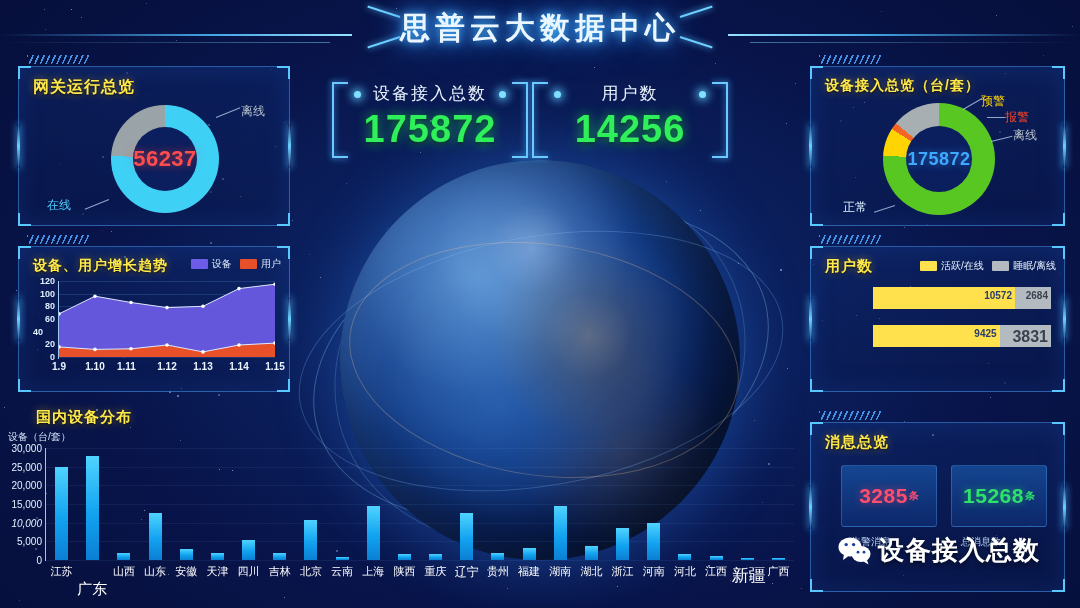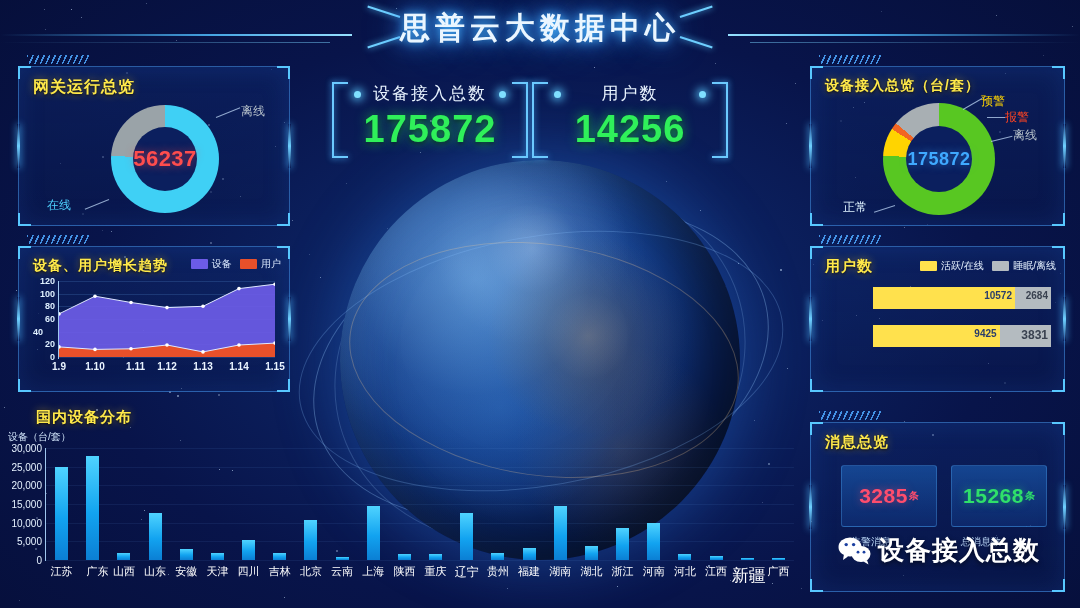--- a/index.html
+++ b/index.html
@@ -436,21 +436,21 @@
       <div class="axis-lbl" style="left: 0; top: 79.7px; width: 24px; text-align: right; color: rgb(223, 240, 255); font-weight: 700;">40</div>
       <div class="axis-lbl" style="left: 12px; top: 67px; width: 24px; text-align: right; color: rgb(223, 240, 255); font-weight: 700;">60</div>
       <div class="axis-lbl" style="left: 12px; top: 54.3px; width: 24px; text-align: right; color: rgb(223, 240, 255); font-weight: 700;">80</div>
       <div class="axis-lbl" style="left: 12px; top: 41.7px; width: 24px; text-align: right; color: rgb(223, 240, 255); font-weight: 700;">100</div>
       <div class="axis-lbl" style="left: 12px; top: 29px; width: 24px; text-align: right; color: rgb(223, 240, 255); font-weight: 700;">120</div>
       <div style="position: absolute; left: 39px; top: 34px; width: 1px; height: 78px; background: rgb(159, 198, 238);"></div>
     </div>
   <div id="trend-xticks">
       <div class="axis-lbl" style="left: 26px; top: 114px; width: 28px; text-align: center; color: rgb(234, 244, 255); font-weight: 700; font-size: 10px;">1.9</div>
       <div class="axis-lbl" style="left: 62px; top: 114px; width: 28px; text-align: center; color: rgb(234, 244, 255); font-weight: 700; font-size: 10px;">1.10</div>
-      <div class="axis-lbl" style="left: 98px; top: 114px; width: 28px; text-align: right; color: rgb(234, 244, 255); font-weight: 700; font-size: 10px;">1.11</div>
+      <div class="axis-lbl" style="left: 98px; top: 114px; width: 28px; text-align: left; color: rgb(234, 244, 255); font-weight: 700; font-size: 10px;">1.11</div>
       <div class="axis-lbl" style="left: 134px; top: 114px; width: 28px; text-align: center; color: rgb(234, 244, 255); font-weight: 700; font-size: 10px;">1.12</div>
       <div class="axis-lbl" style="left: 170px; top: 114px; width: 28px; text-align: center; color: rgb(234, 244, 255); font-weight: 700; font-size: 10px;">1.13</div>
       <div class="axis-lbl" style="left: 206px; top: 114px; width: 28px; text-align: center; color: rgb(234, 244, 255); font-weight: 700; font-size: 10px;">1.14</div>
       <div class="axis-lbl" style="left: 242px; top: 114px; width: 28px; text-align: center; color: rgb(234, 244, 255); font-weight: 700; font-size: 10px;">1.15</div>
     </div>
 </div>
 
 <div class="panel" style="left:0px; top:404px; width:800px; height:204px; border:none; background:none; box-shadow:none;">
   <div class="ptitle" style="left:36px; top:4px; font-size:15px;">国内设备分布</div>
   <div class="axis-lbl" style="left:8px; top:26px; font-size:10px; color:#cfe2f8;">设备（台/套）</div>
@@ -483,30 +483,30 @@
       <div class="bar" title="浙江: 8500" style="left: 570.1px; top: 80.3px; width: 13px; height: 31.7px;"></div>
       <div class="bar" title="河南: 9800" style="left: 601.3px; top: 75.4px; width: 13px; height: 36.6px;"></div>
       <div class="bar" title="河北: 1500" style="left: 632.4px; top: 106.4px; width: 13px; height: 5.6px;"></div>
       <div class="bar" title="江西: 1000" style="left: 663.6px; top: 108.3px; width: 13px; height: 3.7px;"></div>
       <div class="bar" title="新疆: 500" style="left: 694.8px; top: 110px; width: 13px; height: 2px;"></div>
       <div class="bar" title="广西: 400" style="left: 725.9px; top: 110px; width: 13px; height: 2px;"></div>
     </div>
   <div id="dist-yticks">
       <div class="axis-lbl" style="left: 0px; top: 151px; width: 42px; text-align: right; color: rgb(230, 242, 255); font-size: 10px;">0</div>
       <div class="axis-lbl" style="left: 0px; top: 132.3px; width: 42px; text-align: right; color: rgb(230, 242, 255); font-size: 10px;">5,000</div>
-      <div class="axis-lbl" style="left: 0px; top: 113.7px; width: 42px; text-align: right; color: rgb(230, 242, 255); font-size: 10px;">10,000</div>
+      <div class="axis-lbl" style="left: 0px; top: 113.7px; width: 42px; text-align: right; color: rgb(230, 242, 255); font-size: 10px; font-style: italic;">10,000</div>
       <div class="axis-lbl" style="left: 0px; top: 95px; width: 42px; text-align: right; color: rgb(230, 242, 255); font-size: 10px;">15,000</div>
       <div class="axis-lbl" style="left: 0px; top: 76.3px; width: 42px; text-align: right; color: rgb(230, 242, 255); font-size: 10px;">20,000</div>
       <div class="axis-lbl" style="left: 0px; top: 57.7px; width: 42px; text-align: right; color: rgb(230, 242, 255); font-size: 10px;">25,000</div>
       <div class="axis-lbl" style="left: 0px; top: 39px; width: 42px; text-align: right; color: rgb(230, 242, 255); font-size: 10px;">30,000</div>
       <div style="position: absolute; left: 45px; top: 44px; width: 1px; height: 113px; background: rgb(159, 198, 238);"></div>
     </div>
   <div id="dist-xticks">
       <div class="axis-lbl" style="left: 46px; top: 160px; width: 31.2px; text-align: center; color: rgb(255, 255, 255); font-size: 11px;">江苏</div>
-      <div class="axis-lbl" style="left: 77.2px; top: 160px; width: 31.2px; text-align: right; color: rgb(255, 255, 255); font-size: 11px;">广东</div>
+      <div class="axis-lbl" style="left: 77.2px; top: 176px; width: 31.2px; text-align: left; color: rgb(255, 255, 255); font-size: 15px;">广东</div>
       <div class="axis-lbl" style="left: 108.3px; top: 160px; width: 31.2px; text-align: center; color: rgb(255, 255, 255); font-size: 11px;">山西</div>
       <div class="axis-lbl" style="left: 139.5px; top: 160px; width: 31.2px; text-align: center; color: rgb(255, 255, 255); font-size: 11px;">山东</div>
       <div class="axis-lbl" style="left: 170.7px; top: 160px; width: 31.2px; text-align: center; color: rgb(255, 255, 255); font-size: 11px;">安徽</div>
       <div class="axis-lbl" style="left: 201.8px; top: 160px; width: 31.2px; text-align: center; color: rgb(255, 255, 255); font-size: 11px;">天津</div>
       <div class="axis-lbl" style="left: 233px; top: 160px; width: 31.2px; text-align: center; color: rgb(255, 255, 255); font-size: 11px;">四川</div>
       <div class="axis-lbl" style="left: 264.2px; top: 160px; width: 31.2px; text-align: center; color: rgb(255, 255, 255); font-size: 11px;">吉林</div>
       <div class="axis-lbl" style="left: 295.3px; top: 160px; width: 31.2px; text-align: center; color: rgb(255, 255, 255); font-size: 11px;">北京</div>
       <div class="axis-lbl" style="left: 326.5px; top: 160px; width: 31.2px; text-align: center; color: rgb(255, 255, 255); font-size: 11px;">云南</div>
       <div class="axis-lbl" style="left: 357.7px; top: 160px; width: 31.2px; text-align: center; color: rgb(255, 255, 255); font-size: 11px;">上海</div>
       <div class="axis-lbl" style="left: 388.8px; top: 160px; width: 31.2px; text-align: center; color: rgb(255, 255, 255); font-size: 11px;">陕西</div>
@@ -574,21 +574,21 @@
       <div style="position: absolute; left: 0px; top: 4px; width: 142px; height: 22px; background: rgb(255, 225, 77);">
         <span style="position: absolute; right: 3px; top: 3px; font-size: 10px; font-weight: 700; color: rgb(42, 61, 107);">10572</span>
       </div>
       <div style="position: absolute; left: 142px; top: 4px; width: 36px; height: 22px; background: rgb(180, 187, 192);">
         <span style="position: absolute; right: 3px; top: 3px; font-size: 10px; font-weight: 700; color: rgb(58, 66, 80);">2684</span>
       </div>
       <div style="position: absolute; left: 0px; top: 42px; width: 126.6px; height: 22px; background: rgb(255, 225, 77);">
         <span style="position: absolute; right: 3px; top: 3px; font-size: 10px; font-weight: 700; color: rgb(42, 61, 107);">9425</span>
       </div>
       <div style="position: absolute; left: 126.6px; top: 42px; width: 51.4px; height: 22px; background: rgb(180, 187, 192);">
-        <span style="position: absolute; right: 3px; top: 3px; font-size: 12px; font-weight: 700; color: rgb(58, 66, 80);">3831</span>
+        <span style="position: absolute; right: 3px; top: 3px; font-size: 16px; font-weight: 700; color: rgb(58, 66, 80);">3831</span>
       </div>
     </div>
   <div id="user-cats"></div>
   <div id="user-xticks"></div>
 </div>
 
 <div class="panel" style="left:810px; top:422px; width:255px; height:170px;">
   <div class="hatch"></div>
   <div class="corner tl"></div>
     <div class="corner tr"></div>

